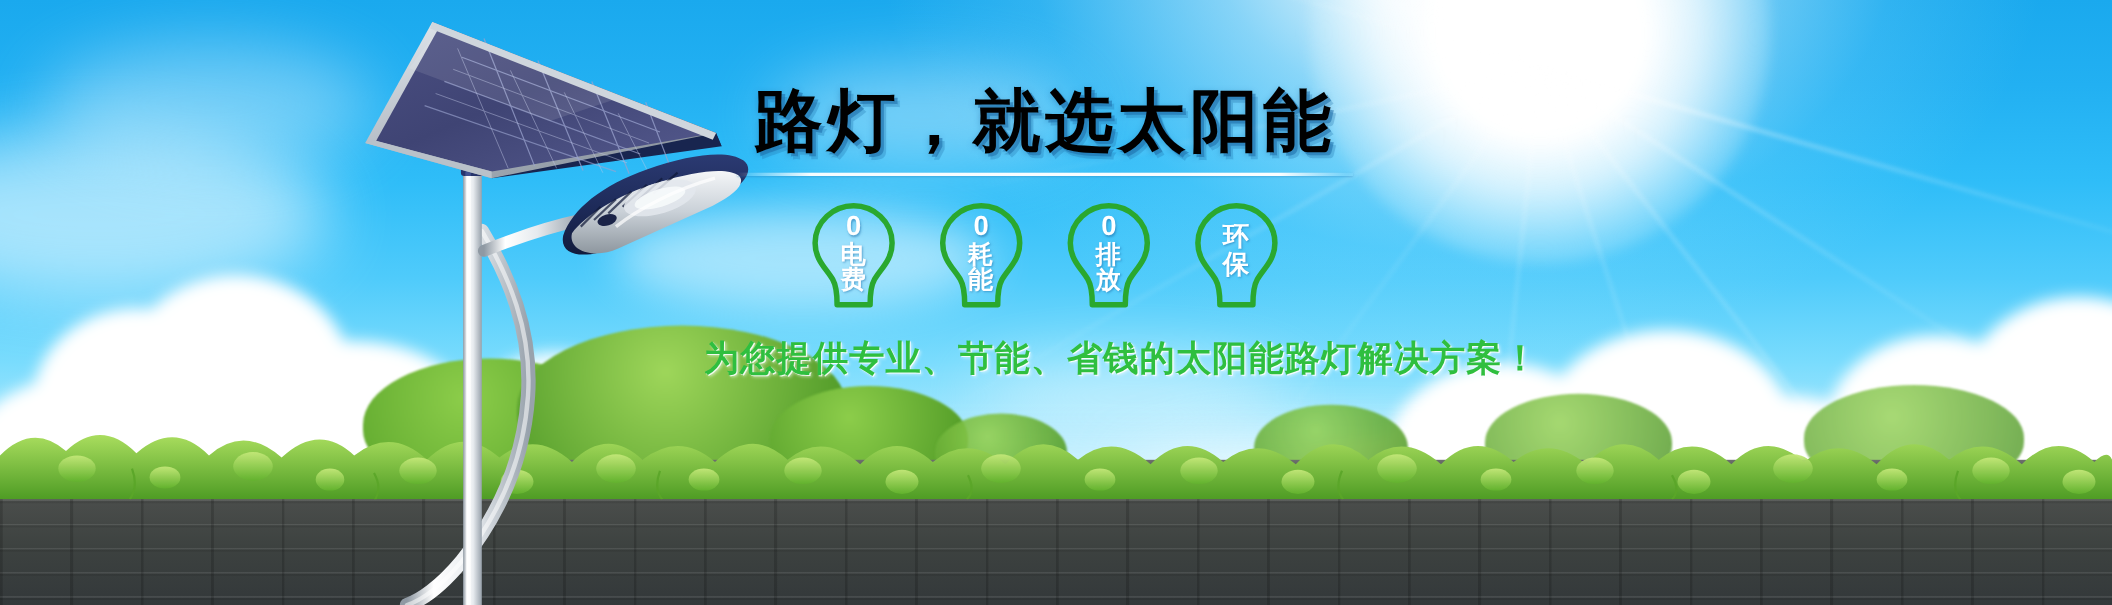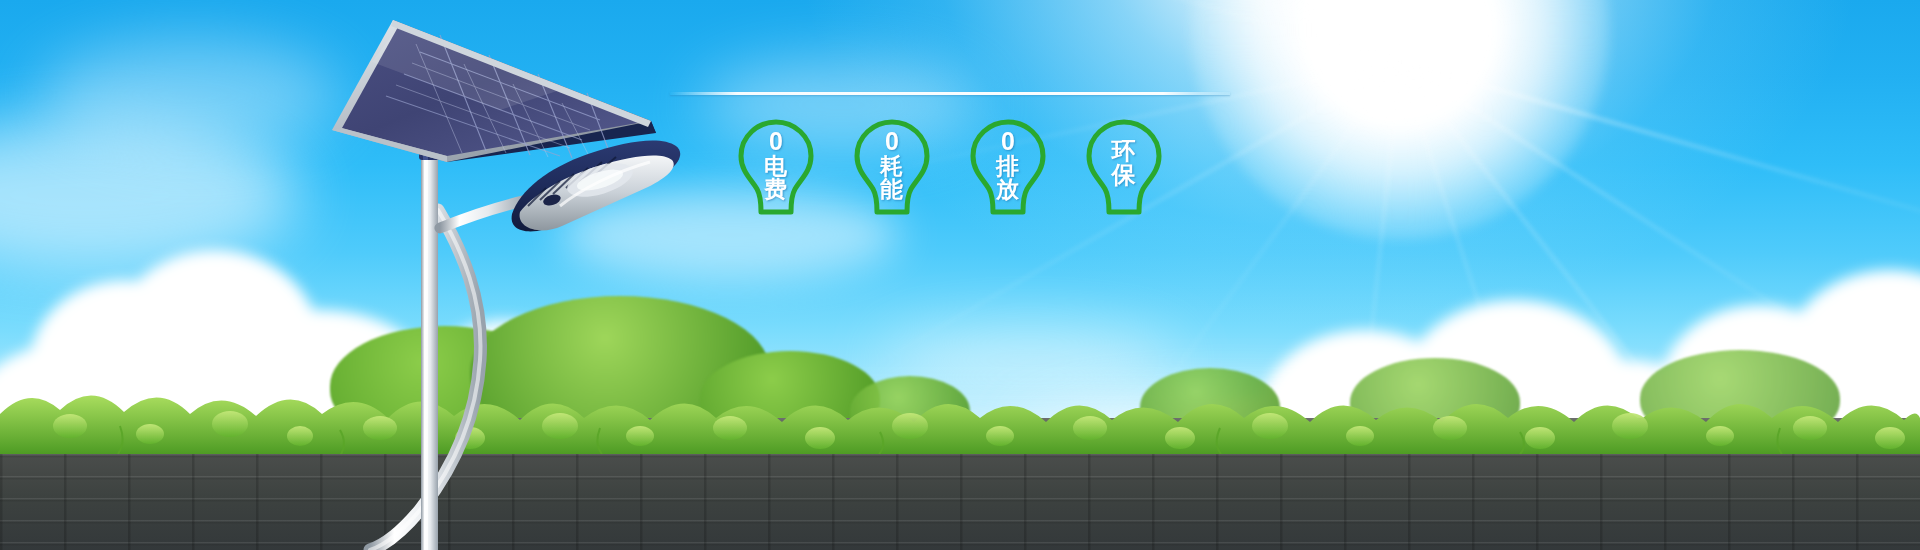--- a/index.html
+++ b/index.html
@@ -405,20 +405,21 @@
       <ellipse cx="600" cy="180" rx="24" ry="8" transform="rotate(-17 600 180)" fill="#f6f9fb" opacity=".9"></ellipse>
 
       <ellipse cx="552" cy="200" rx="9" ry="5" transform="rotate(-17 552 200)" fill="#1b2448"></ellipse>
 
       <path d="M560,206 C580,190 614,172 650,162" stroke="rgba(255,255,255,.7)" stroke-width="3" fill="none"></path>
     </g>
   </svg>
 
   <div class="copy">
 
+    <h1 class="headline">路灯，就选太阳能</h1>
 
     <div class="rule"></div>
 
     <div class="badges">
 
       <div class="badge">
         <svg viewBox="0 0 86 104">
           <path d="M43,5 C61,5 78,19 78,39 C78,54 68,62 62,72 C58,79 58,88 58,95
                    L28,95 C28,88 28,79 24,72 C18,62 8,54 8,39 C8,19 25,5 43,5 Z" fill="none" stroke="#2aa82f" stroke-width="5" stroke-linejoin="round"></path>
         </svg>
@@ -459,15 +460,16 @@
                    L28,95 C28,88 28,79 24,72 C18,62 8,54 8,39 C8,19 25,5 43,5 Z" fill="none" stroke="#2aa82f" stroke-width="5" stroke-linejoin="round"></path>
         </svg>
         <div class="txt">
           <span class="lab">环</span>
           <span class="lab">保</span>
         </div>
       </div>
 
     </div>
 
+    <p class="subline">为您提供专业、节能、省钱的太阳能路灯解决方案！</p>
   </div>
 
 </div>
 
 </body></html>

